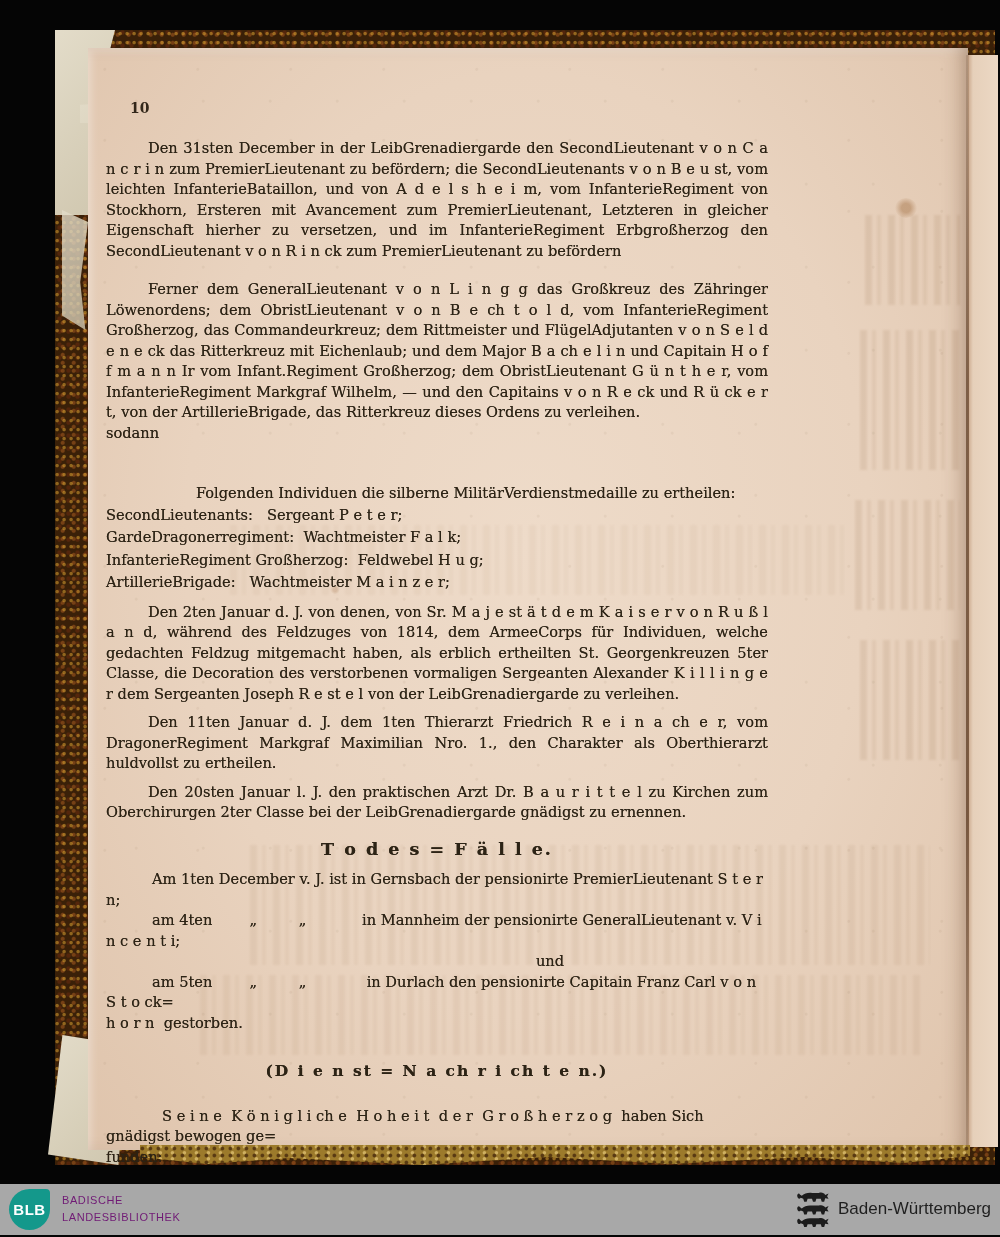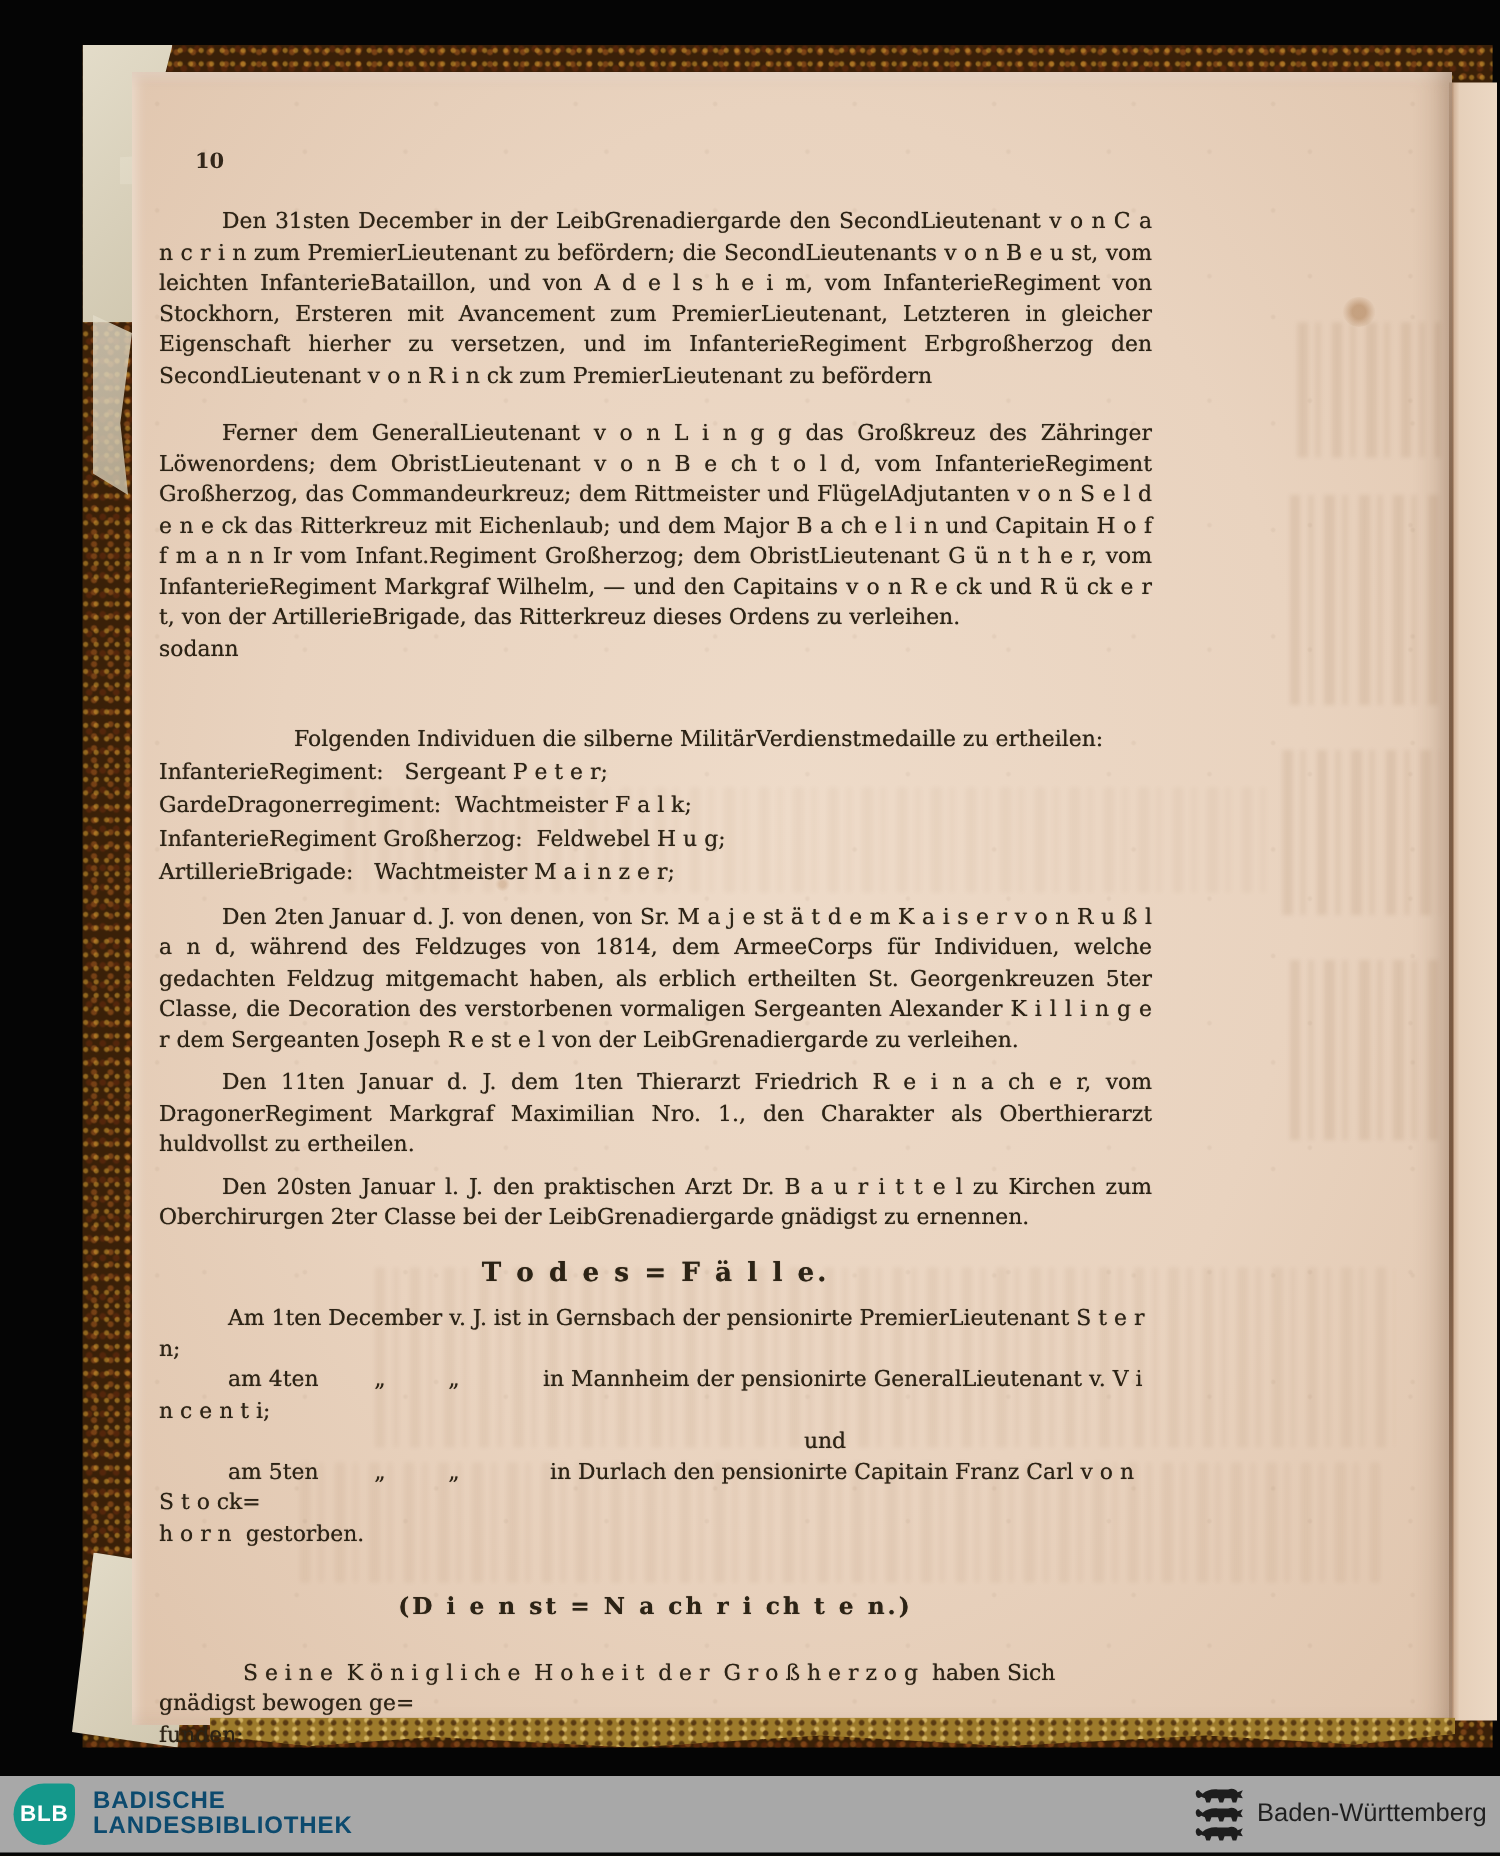--- a/index.html
+++ b/index.html
@@ -63,22 +63,22 @@
   .pre{white-space:pre-wrap;text-align:left;}
   .heading{font-size:17.5px;font-weight:bold;letter-spacing:2px;}
   .und-line{text-indent:0;text-align:center;padding-left:226px;}
 
   
   #footer{position:absolute;left:0;top:1184px;width:1000px;height:51px;background:#a8a8a8;
     font-family:"Liberation Sans",sans-serif;display:flex;align-items:center;}
   #blb-logo{position:absolute;left:9px;top:5px;width:41px;height:41px;background:#14988b;
     border-radius:50% 10% 50% 50%;display:flex;align-items:center;justify-content:center;}
   #blb-logo span{color:#fff;font-weight:bold;font-size:15px;letter-spacing:.5px;}
-  #blb-wordmark{position:absolute;left:62px;top:8px;color:#0c4a6e;font-weight:bold;
-    font-size:16px;line-height:17px;letter-spacing:.6px;}
+  #blb-wordmark{position:absolute;left:62px;top:8px;color:#701a75;font-weight:normal;
+    font-size:11px;line-height:17px;letter-spacing:.6px;}
   #bw-emblem{position:absolute;left:793px;top:7px;width:38px;height:38px;}
   #bw-name{position:absolute;left:838px;top:15px;color:#1f1f1f;font-size:17px;font-weight:500;}
 </style>
 </head>
 <body>
 
 <div id="stage">
 
   <div id="book-cover"></div>
   <div class="patch" id="patch-top-left"></div>
@@ -102,21 +102,21 @@
   <div class="ghost" style="left:200px;top:975px;width:720px;height:80px;opacity:.3;"></div>
   <div class="ghost" style="left:230px;top:525px;width:620px;height:70px;opacity:.22;"></div>
 
   <div id="page-number">10</div>
 
   <div id="text-block">
     <p class="para">Den 31sten December in der LeibGrenadiergarde den SecondLieutenant v o n  C a n c r i n  zum PremierLieutenant zu befördern; die SecondLieutenants v o n  B e u st,  vom leichten InfanterieBataillon, und von  A d e l s h e i m,  vom InfanterieRegiment von Stockhorn, Ersteren mit Avancement zum PremierLieutenant, Letzteren in gleicher Eigenschaft hierher zu versetzen, und im InfanterieRegiment Erbgroßherzog den SecondLieutenant v o n  R i n ck  zum PremierLieutenant zu befördern</p>
     <p class="para gap-md">Ferner dem GeneralLieutenant v o n  L i n g g  das Großkreuz des Zähringer Löwenordens; dem ObristLieutenant v o n  B e ch t o l d,  vom InfanterieRegiment Großherzog, das Commandeurkreuz; dem Rittmeister und FlügelAdjutanten v o n  S e l d e n e ck  das Ritterkreuz mit Eichenlaub; und dem Major  B a ch e l i n  und Capitain  H o f f m a n n  Ir vom Infant.Regiment Großherzog; dem ObristLieutenant  G ü n t h e r,  vom InfanterieRegiment Markgraf Wilhelm, — und den Capitains v o n  R e ck  und  R ü ck e r t,  von der ArtillerieBrigade,  das Ritterkreuz dieses Ordens zu verleihen.</p>
     <p class="para noindent">sodann</p>
     <p class="para gap-sm" style="text-indent:90px;margin-top:40px;">Folgenden Individuen die silberne MilitärVerdienstmedaille zu ertheilen:</p>
-    <p class="para medal-line">InfanterieRegiment:   Sergeant P e t e r;</p>
+    <p class="para medal-line">SecondLieutenants:   Sergeant P e t e r;</p>
     <p class="para medal-line">GardeDragonerregiment:  Wachtmeister F a l k;</p>
     <p class="para medal-line">InfanterieRegiment Großherzog:  Feldwebel H u g;</p>
     <p class="para medal-line">ArtillerieBrigade:   Wachtmeister M a i n z e r;</p>
     <p class="para gap-sm">Den 2ten Januar d. J. von denen, von Sr. M a j e st ä t  d e m  K a i s e r  v o n  R u ß l a n d,  während des Feldzuges von 1814, dem ArmeeCorps für Individuen, welche gedachten Feldzug mitgemacht haben, als erblich ertheilten St. Georgenkreuzen 5ter Classe,  die Decoration des verstorbenen vormaligen Sergeanten Alexander  K i l l i n g e r  dem Sergeanten Joseph  R e st e l  von der LeibGrenadiergarde zu verleihen.</p>
     <p class="para gap-sm">Den 11ten Januar d. J. dem 1ten Thierarzt Friedrich  R e i n a ch e r,  vom DragonerRegiment Markgraf Maximilian Nro. 1., den Charakter als Oberthierarzt huldvollst zu ertheilen.</p>
     <p class="para gap-sm">Den 20sten Januar l. J. den praktischen Arzt Dr.  B a u r i t t e l  zu Kirchen zum Oberchirurgen 2ter Classe bei der LeibGrenadiergarde gnädigst zu ernennen.</p>
     <p class="para center-line heading" style="margin-top:16px;">T o d e s = F ä l l e.</p>
     <p class="para pre" style="text-indent:46px;margin-top:10px;">Am 1ten December v. J. ist in Gernsbach der pensionirte PremierLieutenant S t e r n;</p>
     <p class="para pre" style="text-indent:46px;">am 4ten        „         „            in Mannheim der pensionirte GeneralLieutenant v. V i n c e n t i;</p>
     <p class="para und-line">und</p>

